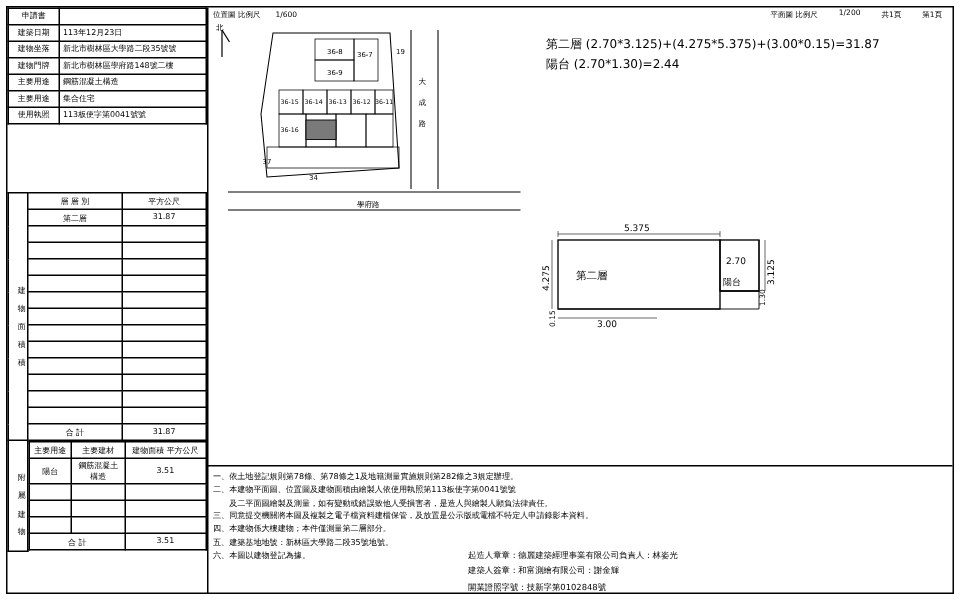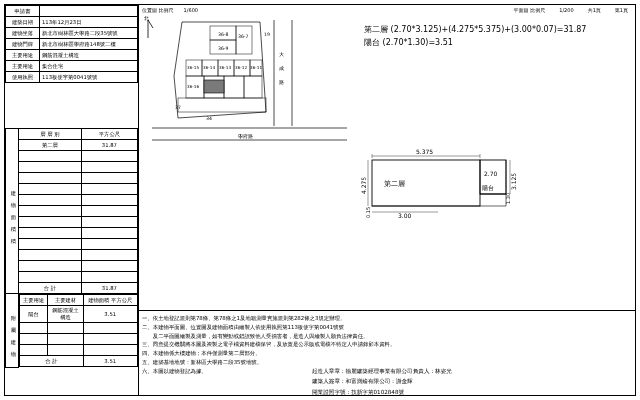--- a/index.html
+++ b/index.html
@@ -260,22 +260,22 @@
             <td style="border:0.6px solid #000;height:11px;text-align:center;">3.51</td>
           </tr>
         </tbody>
             </table>
       </td>
     </tr>
   </tbody>
     </table>
 
   <div class="formula">
-    <div>第二層 (2.70*3.125)+(4.275*5.375)+(3.00*0.07)=31.87</div>
-    <div>陽台 (2.70*1.30)=3.51</div>
+    <div>第二層 (2.70*3.125)+(4.275*5.375)+(3.00*0.15)=31.87</div>
+    <div>陽台 (2.70*1.30)=2.44</div>
   </div>
 
   <div class="siteplan">
     <svg width="215" height="132" viewBox="0 0 215 132">
 
       <g>
         <line x1="6" y1="4" x2="6" y2="22" stroke="#000" stroke-width="0.8"></line>
         <line x1="6" y1="4" x2="11" y2="12" stroke="#000" stroke-width="0.8"></line>
         <text x="2" y="4" font-size="5" fill="#000">北</text>
       </g>

